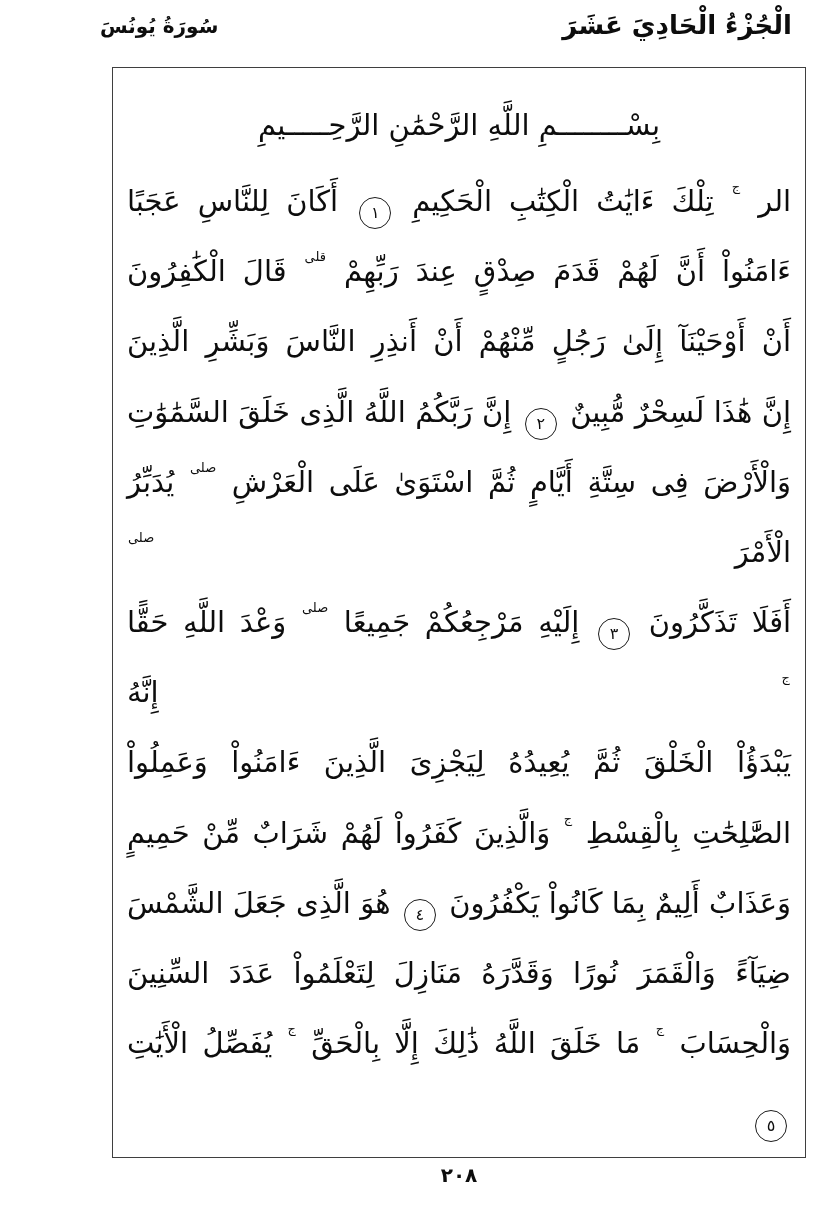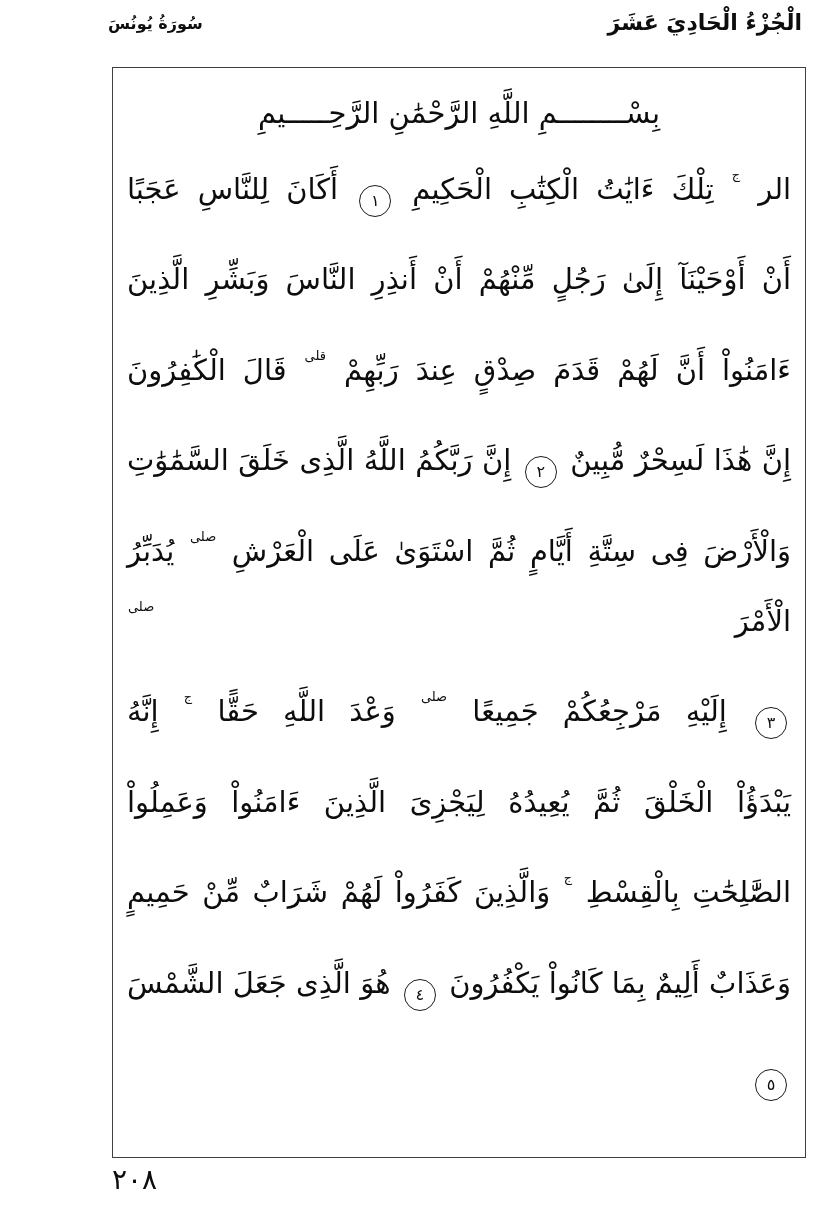--- a/index.html
+++ b/index.html
@@ -7,36 +7,36 @@
     width: 816px; height: 1212px;
     background: #ffffff;
     font-family: "DejaVu Sans", sans-serif;
     color: #0d0d0d;
     overflow: hidden;
   }
   .page { position: relative; width: 816px; height: 1212px; direction: rtl; }
 
   
   .juz-label {
-    position: absolute; top: 10px; right: 14px;
-    font-size: 22px; font-weight: bold; white-space: nowrap;
+    position: absolute; top: 10px; right: 24px;
+    font-size: 26px; font-weight: bold; white-space: nowrap;
   }
   .surah-label {
-    position: absolute; top: 14px; left: 108px;
-    font-size: 16px; font-weight: bold; white-space: nowrap;
+    position: absolute; top: 14px; left: 100px;
+    font-size: 20px; font-weight: bold; white-space: nowrap;
   }
 
   
   .frame {
     position: absolute; top: 67px; left: 112px;
     width: 694px; height: 1091px;
     border: 1.5px solid #3f3f3f;
     background: #ffffff;
     display: flex; flex-direction: column;
-    padding: 4px 14px 8px 14px;
+    padding: 16px 14px 8px 14px;
   }
   .basmala-row {
     height: 82px; flex: none;
     display: flex; align-items: center; justify-content: center;
     font-size: 29px; white-space: nowrap;
   }
   .lines { flex: 1 1 auto; display: flex; flex-direction: column; }
   .line {
     flex: 1 1 auto;
     direction: rtl;
@@ -64,54 +64,56 @@
     align-items: center; justify-content: center;
     vertical-align: -7px;
     line-height: normal;
     margin: 0 4px;
   }
   .ayah-digit { font-size: 16px; line-height: 1; }
 
   
   .page-number {
     position: absolute; top: 1163px; left: 112px;
-    width: 694px; text-align: left;
-    font-size: 28px; font-weight: normal;
+    width: 694px; text-align: center;
+    font-size: 20px; font-weight: bold;
     direction: rtl;
   }
 </style>
 </head>
 <body>
 
 <div class="page">
 
   <div class="juz-label">الْجُزْءُ الْحَادِيَ عَشَرَ</div>
 
   <div class="surah-label">سُورَةُ يُونُسَ</div>
 
   <div class="frame">
     <div class="basmala-row">بِسْــــــــمِ اللَّهِ الرَّحْمَٰنِ الرَّحِـــــيمِ</div>
     <div class="lines">
         <div class="line"><span class="seg-text">الر</span> <span class="seg-waqf">ج</span> <span class="seg-text">تِلْكَ ءَايَٰتُ الْكِتَٰبِ الْحَكِيمِ</span> <span class="seg-ayah">
             <span class="ayah-digit">١</span>
           </span> <span class="seg-text">أَكَانَ لِلنَّاسِ عَجَبًا</span> </div>
+        <div class="line"><span class="seg-text">ءَامَنُواْ أَنَّ لَهُمْ قَدَمَ صِدْقٍ عِندَ رَبِّهِمْ</span> <span class="seg-waqf">قلى</span> <span class="seg-text">قَالَ الْكَٰفِرُونَ</span> </div>
         <div class="line"><span class="seg-text">أَنْ أَوْحَيْنَآ إِلَىٰ رَجُلٍ مِّنْهُمْ أَنْ أَنذِرِ النَّاسَ وَبَشِّرِ الَّذِينَ</span> </div>
-        <div class="line"><span class="seg-text">ءَامَنُواْ أَنَّ لَهُمْ قَدَمَ صِدْقٍ عِندَ رَبِّهِمْ</span> <span class="seg-waqf">قلى</span> <span class="seg-text">قَالَ الْكَٰفِرُونَ</span> </div>
         <div class="line"><span class="seg-text">إِنَّ هَٰذَا لَسِحْرٌ مُّبِينٌ</span> <span class="seg-ayah">
             <span class="ayah-digit">٢</span>
           </span> <span class="seg-text">إِنَّ رَبَّكُمُ اللَّهُ الَّذِى خَلَقَ السَّمَٰوَٰتِ</span> </div>
         <div class="line"><span class="seg-text">وَالْأَرْضَ فِى سِتَّةِ أَيَّامٍ ثُمَّ اسْتَوَىٰ عَلَى الْعَرْشِ</span> <span class="seg-waqf">صلى</span> <span class="seg-text">يُدَبِّرُ الْأَمْرَ</span> <span class="seg-waqf">صلى</span> </div>
-        <div class="line"> <span class="seg-ayah">
+        <div class="line"><span class="seg-text">أَفَلَا تَذَكَّرُونَ</span> <span class="seg-ayah">
             <span class="ayah-digit">٣</span>
           </span> <span class="seg-text">إِلَيْهِ مَرْجِعُكُمْ جَمِيعًا</span> <span class="seg-waqf">صلى</span> <span class="seg-text">وَعْدَ اللَّهِ حَقًّا</span> <span class="seg-waqf">ج</span> <span class="seg-text">إِنَّهُ</span> </div>
         <div class="line"><span class="seg-text">يَبْدَؤُاْ الْخَلْقَ ثُمَّ يُعِيدُهُ لِيَجْزِىَ الَّذِينَ ءَامَنُواْ وَعَمِلُواْ</span> </div>
         <div class="line"><span class="seg-text">الصَّٰلِحَٰتِ بِالْقِسْطِ</span> <span class="seg-waqf">ج</span> <span class="seg-text">وَالَّذِينَ كَفَرُواْ لَهُمْ شَرَابٌ مِّنْ حَمِيمٍ</span> </div>
         <div class="line"><span class="seg-text">وَعَذَابٌ أَلِيمٌ بِمَا كَانُواْ يَكْفُرُونَ</span> <span class="seg-ayah">
             <span class="ayah-digit">٤</span>
           </span> <span class="seg-text">هُوَ الَّذِى جَعَلَ الشَّمْسَ</span> </div>
+        <div class="line"><span class="seg-text">ضِيَآءً وَالْقَمَرَ نُورًا وَقَدَّرَهُ مَنَازِلَ لِتَعْلَمُواْ عَدَدَ السِّنِينَ</span> </div>
+        <div class="line"><span class="seg-text">وَالْحِسَابَ</span> <span class="seg-waqf">ج</span> <span class="seg-text">مَا خَلَقَ اللَّهُ ذَٰلِكَ إِلَّا بِالْحَقِّ</span> <span class="seg-waqf">ج</span> <span class="seg-text">يُفَصِّلُ الْأَيَٰتِ</span> </div>
         <div class="line"> <span class="seg-ayah">
             <span class="ayah-digit">٥</span>
           </span>  </div>
         <div class="line">  </div>
       </div>
   </div>
 
   <div class="page-number">٢٠٨</div>
 
 </div>

